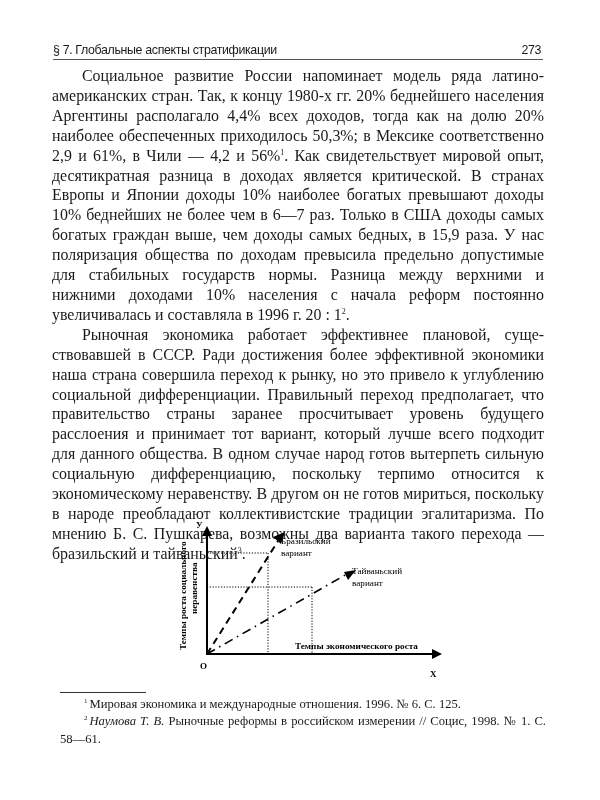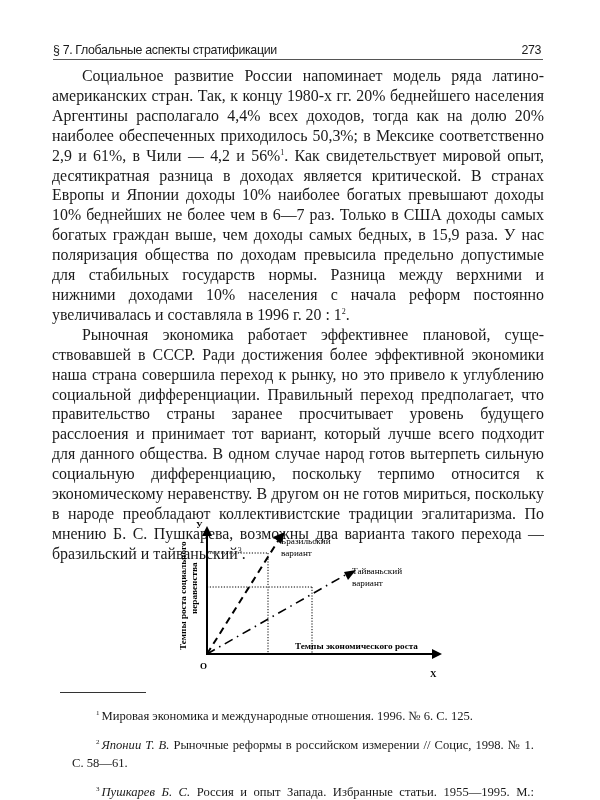--- a/index.html
+++ b/index.html
@@ -90,21 +90,21 @@
       left: 60px;
       top: 696px;
       width: 486px;
       font-family: "Liberation Serif", serif;
       font-size: 12.6px;
       line-height: 17.4px;
       text-align: justify;
       text-align-last: left;
     }
     .footnotes .fn {
-      margin: 12px;
+      margin: 0;
       text-indent: 24px;
     }
     .footnotes .fn sup {
       font-size: 7px;
       vertical-align: 5px;
       margin-right: 2px;
     }
     .footnotes .author {
       font-style: italic;
     }
@@ -167,20 +167,17 @@
     </svg>
   </div>
 
   <div class="footnote-rule"></div>
 
   <div class="footnotes">
     <p class="fn">
       <sup>1</sup><span>Мировая экономика и международные отношения. 1996. № 6. С. 125.</span>
     </p>
     <p class="fn">
-      <sup>2</sup><span class="author">Японии Т. В.</span><span> Рыночные реформы в российском измерении // Социс, 1998. № 1. С. 58—61.</span>
-    </p>
-    <p class="fn">
-      <sup>3</sup><span class="author">Пушкарев Б. С.</span><span> Россия и опыт Запада. Избранные статьи. 1955—1995. М.: Посев, 1995.</span>
+      <sup>2</sup><span class="author">Наумова Т. В.</span><span> Рыночные реформы в российском измерении // Социс, 1998. № 1. С. 58—61.</span>
     </p>
   </div>
 
 </div>
 
 </body></html>

